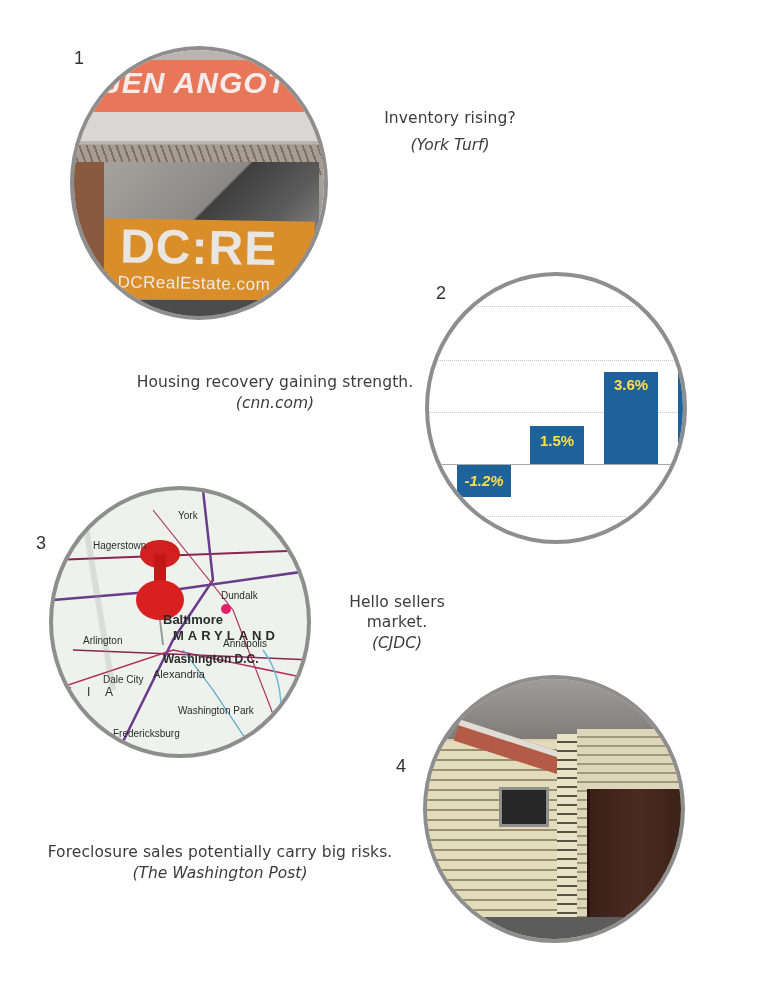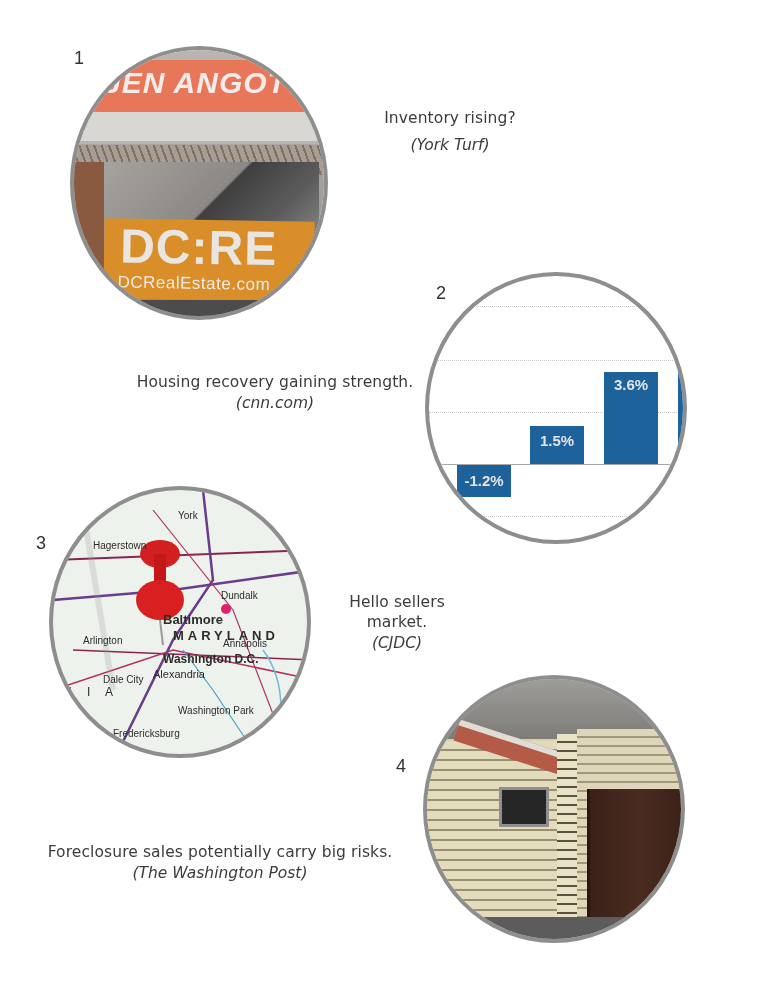--- a/index.html
+++ b/index.html
@@ -24,21 +24,21 @@
     #c1 .photo { position: absolute; left: 30px; top: 112px; width: 215px; height: 110px; background: linear-gradient(135deg, #a6a39f 0%, #8b8885 45%, #3f3f3f 46%, #5c5c5c 70%, #9c9c9c 100%); }
     #c1 .orange { position: absolute; left: 30px; top: 170px; width: 210px; height: 80px; background: #d98e2a; transform: rotate(1deg); }
     #c1 .orange .big { position: absolute; left: 16px; top: 0px; font-family: "Liberation Sans", sans-serif; font-weight: bold; font-size: 48px; color: #e9e6e1; letter-spacing: 1px; }
     #c1 .orange .small { position: absolute; left: 14px; top: 54px; font-family: "Liberation Sans", sans-serif; font-size: 17px; color: #eeeae4; letter-spacing: 0.5px; white-space: nowrap; }
     #c1 .lower { position: absolute; left: 0; right: 0; top: 250px; height: 40px; background: #4c4c4c; }
 
     
     #c2 { left: 425px; top: 272px; width: 262px; height: 272px; background: #fff; }
     #c2 .grid { position: absolute; left: 0; right: 0; border-top: 1px dotted #c8c8c8; }
     #c2 .axis { position: absolute; left: 0; right: 0; height: 1px; background: #a9a9a9; }
-    #c2 .bar { position: absolute; background: #1d629b; color: #e5e5e5; font-family: "Liberation Sans", sans-serif; font-weight: bold; font-size: 15px; text-align: center; }
+    #c2 .bar { position: absolute; background: #1d629b; color: #fde047; font-family: "Liberation Sans", sans-serif; font-weight: bold; font-size: 15px; text-align: center; }
 
     
     #c3 { left: 49px; top: 486px; width: 262px; height: 272px; background: #eef2ec; }
     #c3 svg { position: absolute; inset: 0; }
     #c3 .lbl { position: absolute; font-family: "Liberation Sans", sans-serif; color: #2c2c2c; white-space: nowrap; }
 
     
     #c4 { left: 423px; top: 675px; width: 262px; height: 268px; background: #d8d0b0; }
     #c4 .roof { position: absolute; left: 0; right: 0; top: 0; height: 60px; background: linear-gradient(#9e9d9a, #7d7c79); }
     #c4 .eave { position: absolute; left: 30px; top: 40px; width: 120px; height: 22px; background: #b45b48; transform: rotate(18deg); transform-origin: left; border-top: 6px solid #e0ddd7; }
@@ -73,21 +73,21 @@
   <div class="source" style="margin-top:6px;">(York Turf)</div>
 </div>
 
 <div class="num" style="left:436px; top:283px;">2</div>
 <div class="circle" id="c2">
   <div class="grid" style="top:30px;"></div>
   <div class="grid" style="top:84px;"></div>
   <div class="grid" style="top:136px;"></div>
   <div class="grid" style="top:240px;"></div>
   <div class="axis" style="top:188px;"></div>
-  <div class="bar" style="left:28px; top:189px; width:54px; height:32px; line-height:32px;">-1.2%</div>
+  <div class="bar" style="left:28px; top:189px; width:54px; height:32px; line-height:32px;font-style:italic;">-1.2%</div>
   <div class="bar" style="left:101px; top:150px; width:54px; height:38px; line-height:30px;">1.5%</div>
   <div class="bar" style="left:175px; top:96px; width:54px; height:92px; line-height:26px;">3.6%</div>
   <div class="bar" style="left:249px; top:60px; width:20px; height:128px;"></div>
 </div>
 <div class="caption" style="left:115px; top:372px; width:320px;">
   <div class="headline">Housing recovery gaining strength.</div>
   <div class="source">(cnn.com)</div>
 </div>
 
 <div class="num" style="left:36px; top:533px;">3</div>

